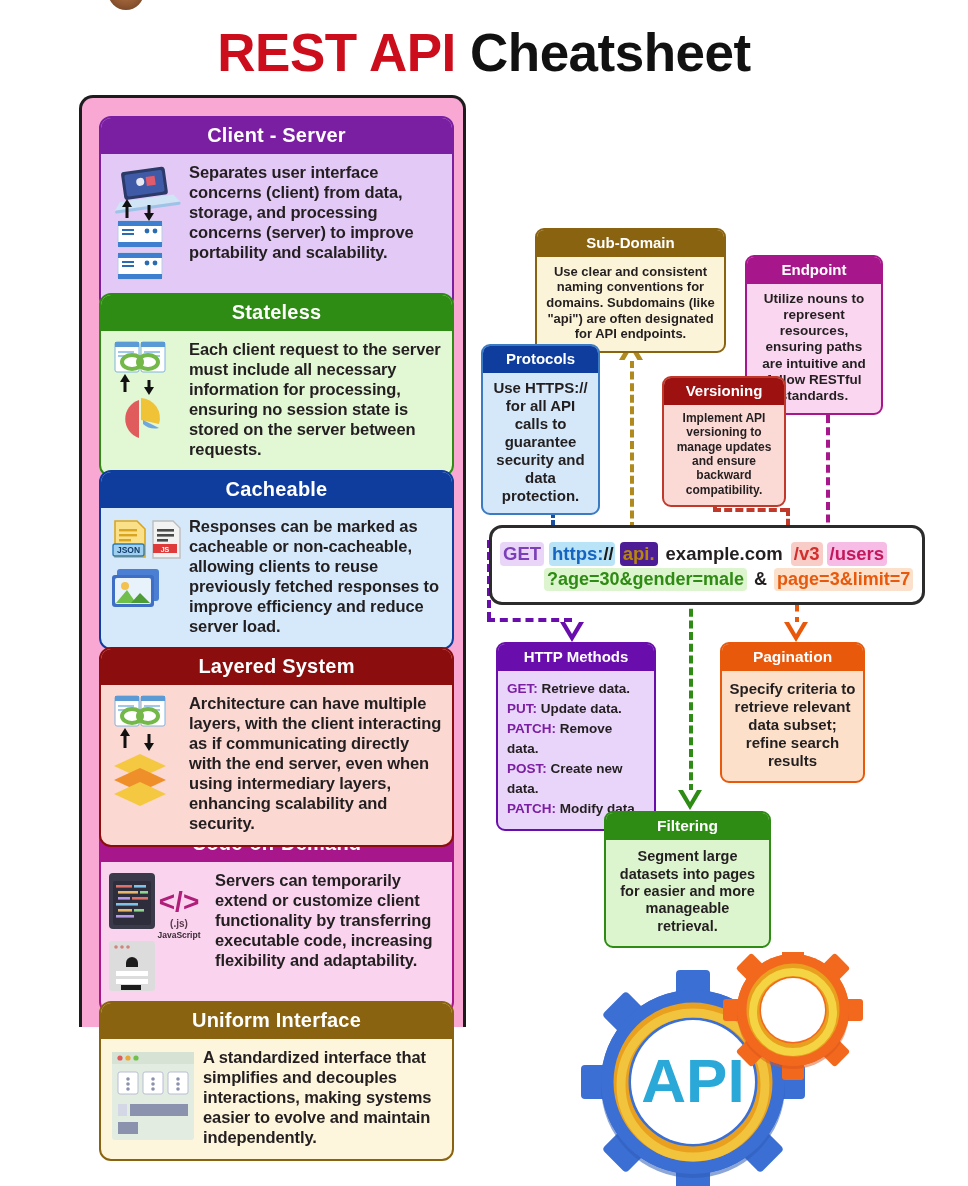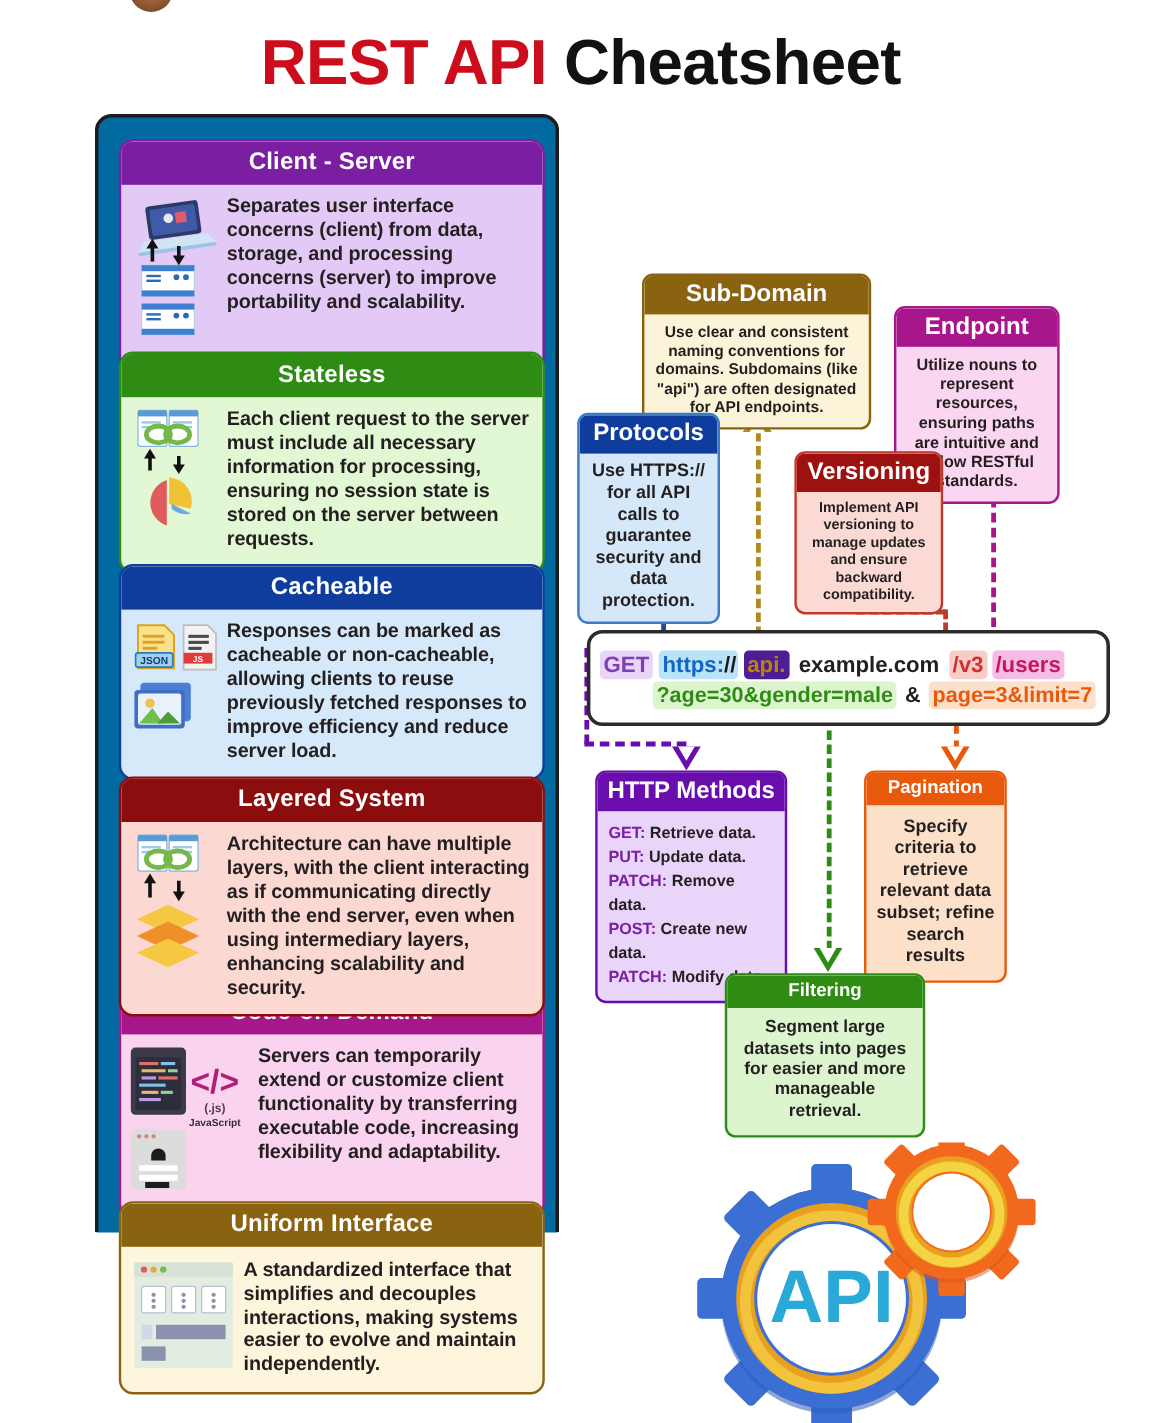--- a/index.html
+++ b/index.html
@@ -24,21 +24,21 @@
     position:absolute;left:0;top:26px;width:968px;text-align:center;
     font-size:53px;font-weight:bold;letter-spacing:-0.5px;white-space:nowrap;
     line-height:1;
   }
   .title .red{color:#cc0d1b;}
   .title .blk{color:#111111;}
 
   
   .left-panel{
     position:absolute;left:79px;top:95px;width:387px;height:932px;
-    background:#0369a1;
+    background:#f9a8d4;
     border:3px solid #1c1c1c;
     border-bottom:none;
     border-radius:14px 14px 0 0;
     box-sizing:border-box;
   }
 
   .pcard{
     position:absolute;left:17px;width:355px;
     border-radius:12px;overflow:hidden;box-sizing:border-box;
   }
@@ -55,21 +55,21 @@
     flex:0 0 auto;width:74px;min-height:60px;position:relative;
   }
   .pcard .ptext{
     flex:1 1 auto;font-size:16.5px;font-weight:bold;color:#231f20;
     line-height:1.21;letter-spacing:-.1px;
   }
 
   
   .rbox{position:absolute;border-radius:9px;overflow:hidden;box-sizing:border-box;}
   .rbox .rhead{
-    text-align:center;font-weight:bold;color:#fff;font-size:20px;
+    text-align:center;font-weight:bold;color:#fff;font-size:15px;
     padding:5px 4px 6px;line-height:1.05;
   }
   .rbox .rbody{
     text-align:center;font-weight:bold;color:#231f20;
     padding:7px 8px 9px;line-height:1.2;
   }
 
   
   .urlbar{
     position:absolute;left:489px;top:525px;width:436px;height:80px;
@@ -404,21 +404,21 @@
     <div class="rhead" style="background:#6a0dad;">HTTP Methods</div>
     <div style="padding:8px 9px 10px;font-size:13.5px;font-weight:bold;line-height:1.48;color:#231f20;text-align:left;">
       <div><span style="color:#7b1fa2;">GET:</span><span> Retrieve data.</span></div>
       <div><span style="color:#7b1fa2;">PUT:</span><span> Update data.</span></div>
       <div><span style="color:#7b1fa2;">PATCH:</span><span> Remove data.</span></div>
       <div><span style="color:#7b1fa2;">POST:</span><span> Create new data.</span></div>
       <div><span style="color:#7b1fa2;">PATCH:</span><span> Modify data.</span></div>
     </div>
   </div>
 
-  <div class="rbox" style="left:720px;top:642px;width:119px;background:#fce0ca;border:2px solid #e8590c;">
+  <div class="rbox" style="left:720px;top:642px;width:145px;background:#fce0ca;border:2px solid #e8590c;">
     <div class="rhead" style="background:#e8590c;font-size:15.5px;">Pagination</div>
     <div class="rbody" style="font-size:15px;padding:9px 7px 11px;">Specify criteria to retrieve relevant data subset; refine search results</div>
   </div>
 
   <div class="rbox" style="left:604px;top:811px;width:167px;background:#ddf5ce;border:2px solid #2e8b13;">
     <div class="rhead" style="background:#2e8b13;font-size:15.5px;">Filtering</div>
     <div class="rbody" style="font-size:14.5px;padding:8px 8px 11px;">Segment large datasets into pages for easier and more manageable retrieval.</div>
   </div>
 
   <div class="gears">

